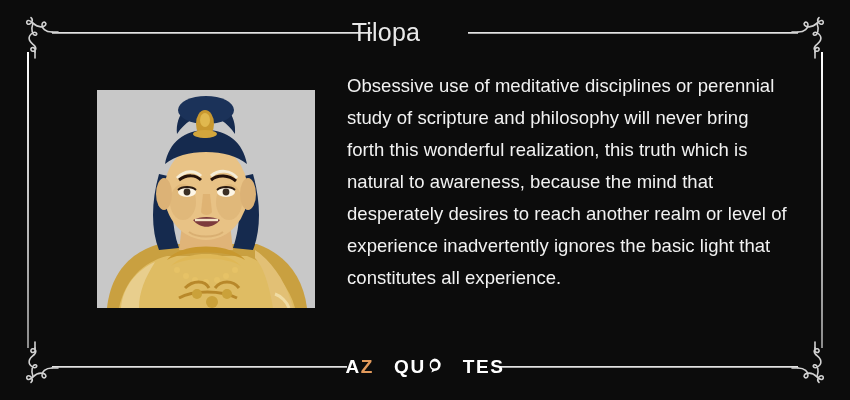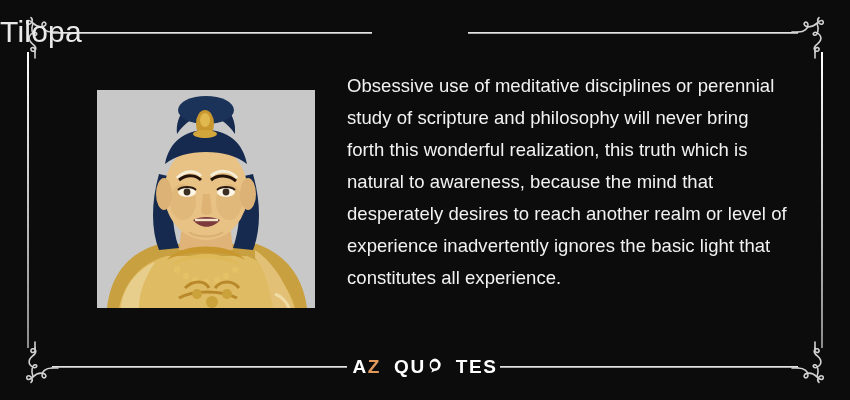--- a/index.html
+++ b/index.html
@@ -33,21 +33,22 @@
   #corner-tr { left:790px; top:14px; transform:scaleX(-1); }
   #corner-bl { left:14px;  top:340px; transform:scaleY(-1); }
   #corner-br { left:790px; top:340px; transform:scale(-1,-1); }
   .corner svg { display:block; width:46px; height:46px; }
   .corner path { fill:none; stroke:#d2d2d2; stroke-width:1.6;
                  stroke-linecap:round; }
 
   
   #author-title {
     position:absolute; left:0; top:18px; width:772px;
-    font-size:30px; color:#e9e9e9; letter-spacing:.2px;
+    text-align:center;
+    font-size:25px; color:#e9e9e9; letter-spacing:.2px;
     line-height:28px;
   }
 
   
   #quote-body {
     position:absolute; left:97px; top:90px;
     width:685px; height:220px;padding-left:27px;
   }
   #author-portrait {
     position:absolute; left:0; top:0;
@@ -72,21 +73,21 @@
     line-height:28px;
   }
   #brand-logo .lg {
     display:inline-block;
     font-size:19px; font-weight:bold;
     letter-spacing:1.6px;
     vertical-align:middle;
   }
   #logo-a { color:#ffffff; }
   #logo-z { color:#e29a5c; }
-  #logo-quotes { color:#ffffff; margin-left:13px; letter-spacing:2.8px; }
+  #logo-quotes { color:#ffffff; margin-left:20px; letter-spacing:2.8px; }
   #logo-bubble {
     display:inline-block; position:relative;
     width:15px; height:15px; vertical-align:-2px;
     margin:0 1px;
   }
   #logo-bubble svg { display:block; width:15px; height:15px; }
 </style>
 </head>
 <body>
 

